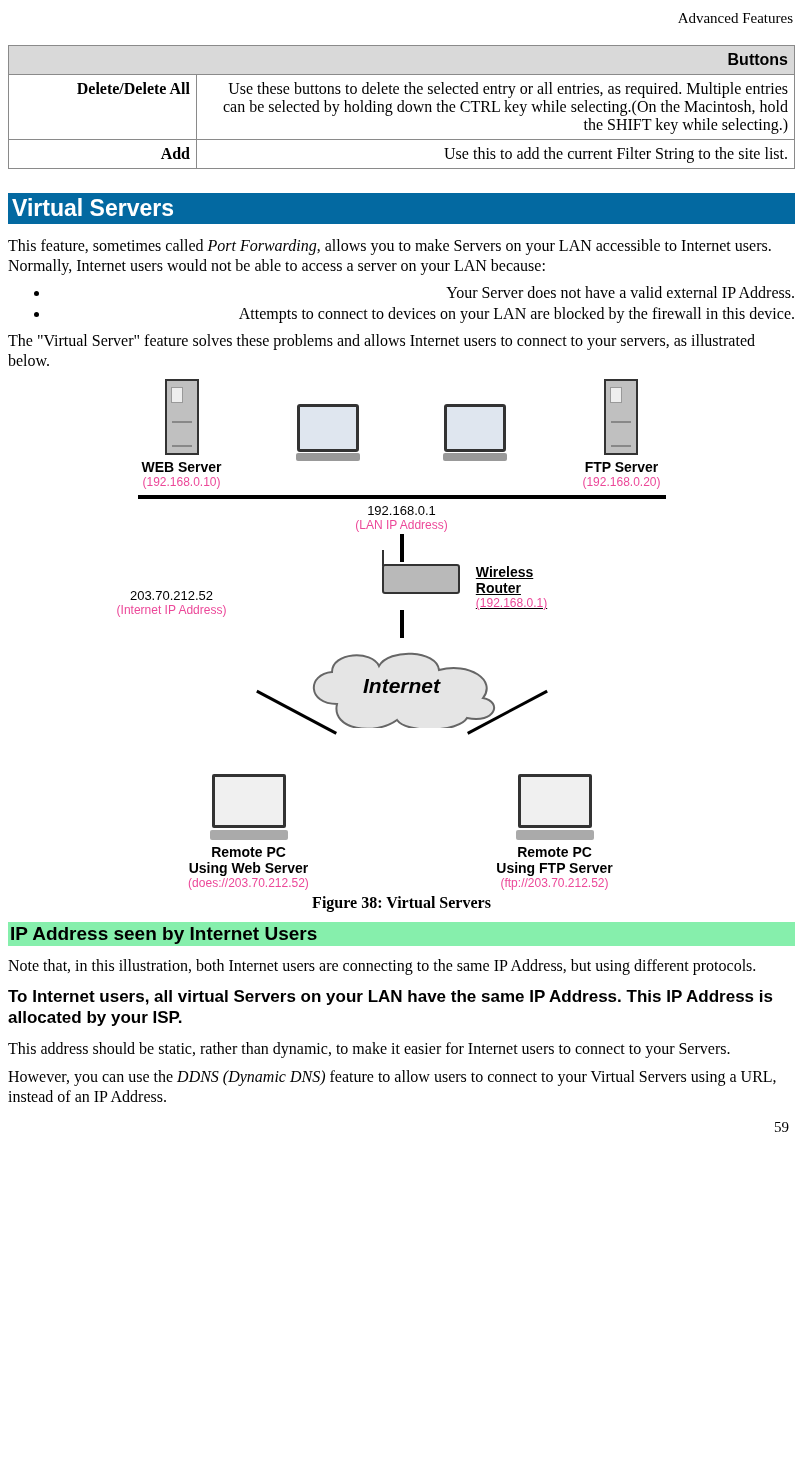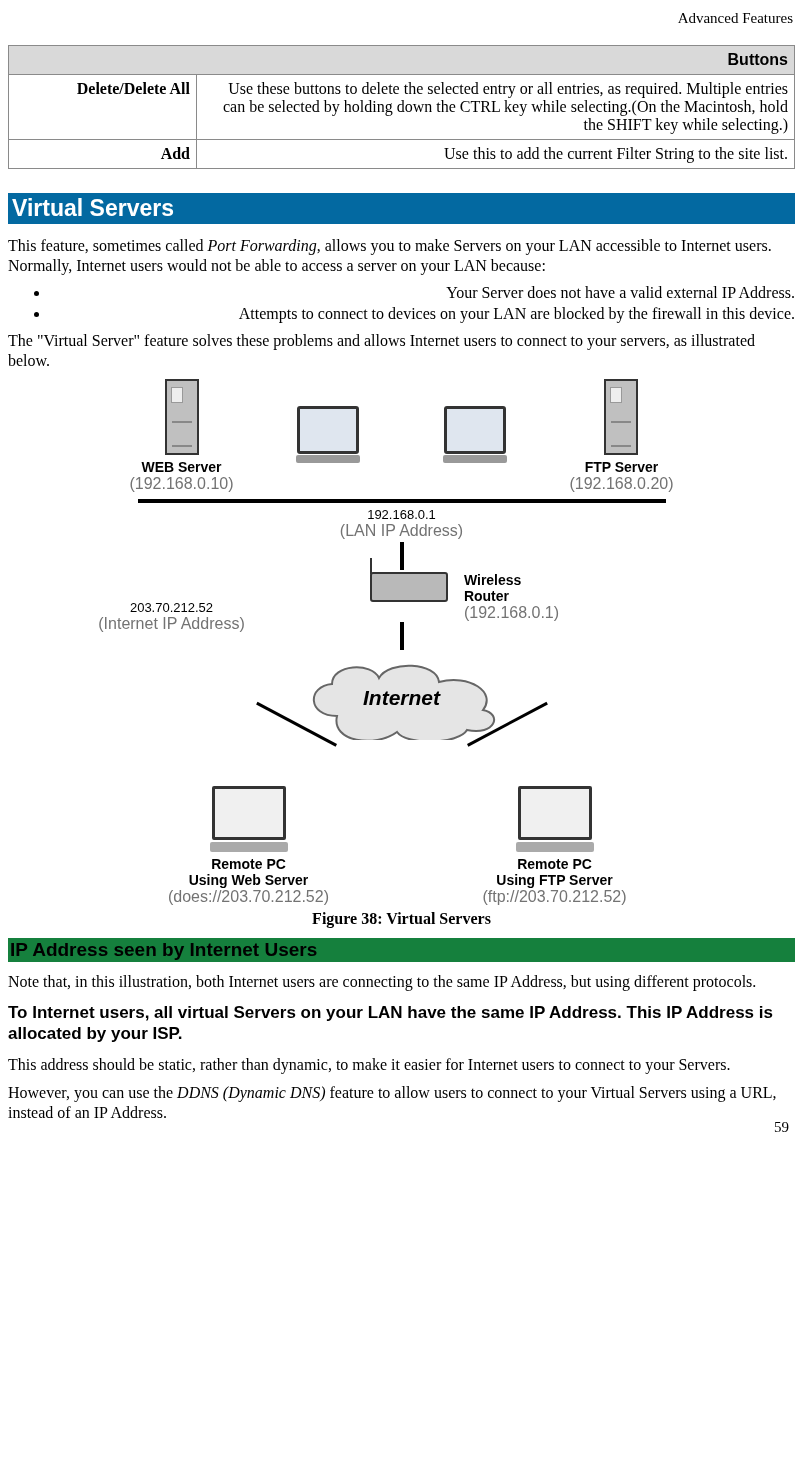--- a/index.html
+++ b/index.html
@@ -48,21 +48,21 @@
     background: #0369a1;
     color: #fff;
     font-family: Arial, Helvetica, sans-serif;
     font-weight: bold;
     font-size: 23px;
     padding: 2px 4px;
     margin-top: 24px;
     margin-bottom: 12px;
   }
   .subsection-title {
-    background: #15803d;
+    background: #86efac;
     font-family: Arial, Helvetica, sans-serif;
     font-weight: bold;
     font-size: 19px;
     padding: 1px 2px;
     margin-top: 10px;
     margin-bottom: 10px;
   }
   p {
     margin: 8px 0;
     line-height: 1.25;
@@ -111,21 +111,21 @@
     display: flex;
     justify-content: space-between;
     align-items: center;
     gap: 16px;
   }
   .diagram .node {
     text-align: center;
     width: 120px;
   }
   .diagram .label-main { font-weight: bold; font-size: 14px; }
-  .diagram .label-sub { color: #737373; font-size: 16px; }
+  .diagram .label-sub { color: #ec4899; font-size: 12px; }
   .diagram .tower {
     width: 30px; height: 72px; background: #c0c0c0;
     border: 2px solid #333; margin: 0 auto 4px;
     position: relative;
   }
   .diagram .tower::before {
     content: ""; position: absolute; top: 6px; left: 4px; width: 10px; height: 14px;
     background: #eee; border: 1px solid #999;
   }
   .diagram .tower::after {
@@ -137,21 +137,21 @@
     margin: 0 auto 0; border-radius: 3px;
   }
   .diagram .base { width: 64px; height: 8px; background: #999; margin: 1px auto 4px; border-radius: 2px; }
   .diagram .topbus {
     height: 4px; background: #000; margin: 6px 16px 2px;
   }
   .diagram .mid-label-row {
     display: flex; justify-content: center; gap: 80px; margin: 4px 0 2px;
   }
   .diagram .router-row {
-    display: flex; align-items: flex-start; justify-content: center; gap: 16px; margin-top: 2px;
+    display: flex; align-items: flex-start; justify-content: center; gap: 16px; margin-top: 2px; text-decoration: underline;
   }
   .diagram .router {
     width: 74px; height: 26px; background: #b9b9b9; border: 2px solid #333; border-radius: 3px;
     position: relative;
   }
   .diagram .router::before {
     content: ""; position: absolute; left: -2px; top: -16px; width: 2px; height: 16px; background: #333;
   }
   .diagram .router-label { text-align: left; }
   .diagram .vert { width: 4px; height: 28px; background: #000; margin: 0 auto; }

